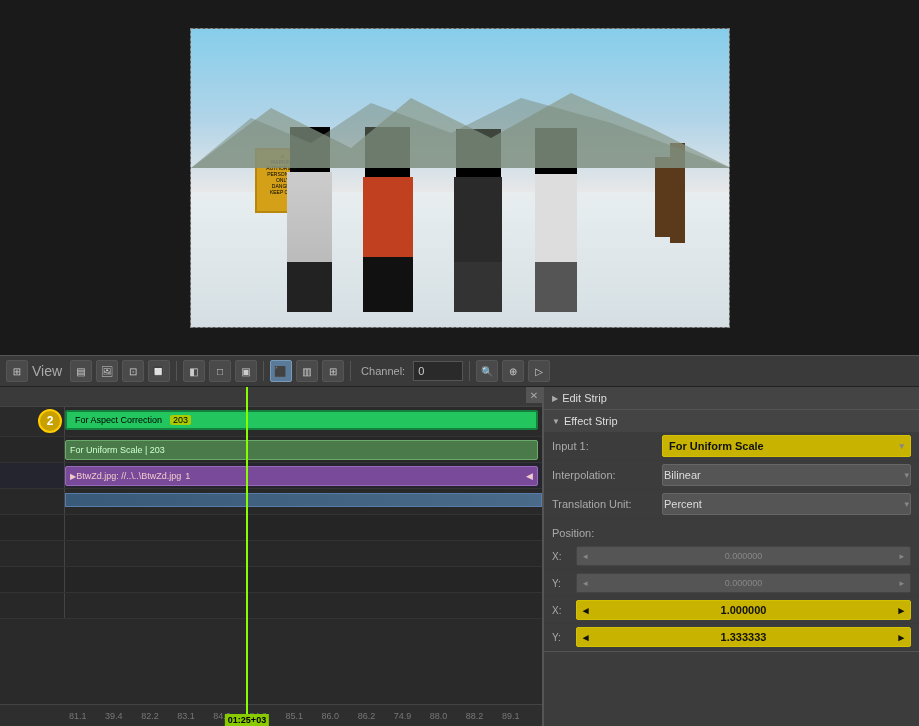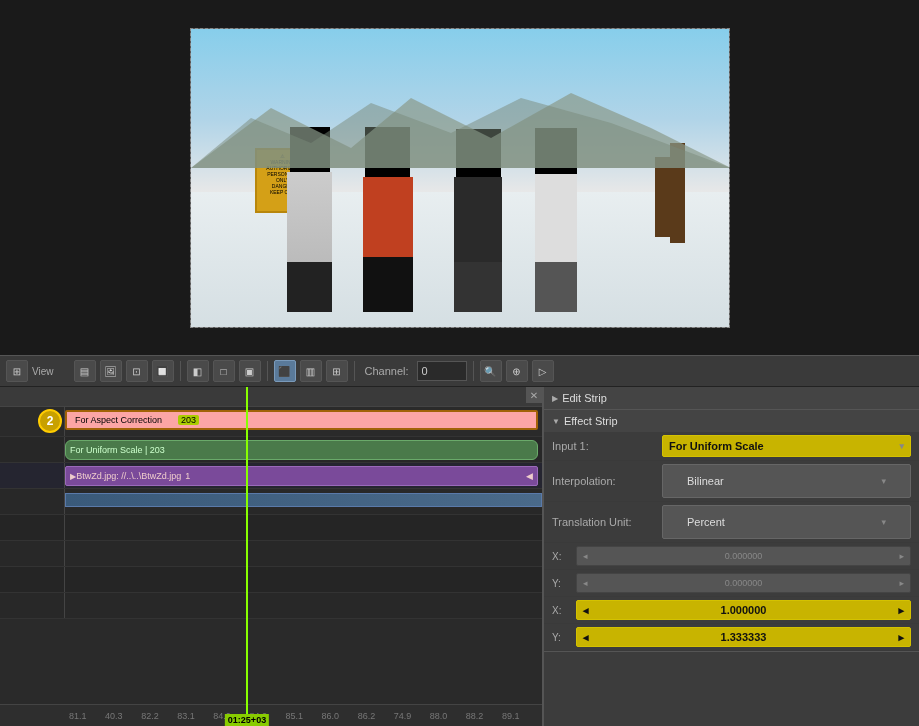--- a/index.html
+++ b/index.html
@@ -134,22 +134,22 @@
       border: 1px solid #555;
       color: #ccc;
       padding: 1px 4px;
       width: 50px;
       font-size: 11px;
       height: 20px;
     }
 
     .view-label {
       color: #aaa;
-      font-size: 10px;
-      margin-right: 16px;
+      font-size: 14px;
+      margin-right: 4px;
     }
 
     
     #bottom-area {
       width: 919px;
       height: 339px;
       display: flex;
     }
 
     
@@ -208,22 +208,22 @@
       white-space: nowrap;
     }
 
     .strip-green {
       background: #4a7a4a;
       border: 1px solid #6aaa6a;
       color: #cfc;
     }
 
     .strip-green-selected {
-      background: #fca5a5;
-      border: 2px solid #a16207;
+      background: #22c55e;
+      border: 2px solid #15803d;
       color: #000;
       padding-left: 8px;
     }
 
     .strip-purple {
       background: #7a4a9a;
       border: 1px solid #9a6aba;
       color: #ecc;
     }
 
@@ -328,27 +328,27 @@
       align-items: center;
       justify-content: space-between;
       height: 22px;
     }
 
     .prop-value-normal {
       flex: 1;
       background: #555;
       border: 1px solid #666;
       border-radius: 2px;
-      padding: 2px 24px;
+      padding: 2px 1px;
       font-size: 11px;
       color: #ddd;
       display: flex;
       align-items: center;
       justify-content: space-between;
-      height: 34px;
+      height: 22px;
       cursor: pointer;
     }
 
     .prop-dropdown-arrow {
       color: #888;
       font-size: 9px;
     }
 
     
     .prop-numeric-group {
@@ -592,29 +592,29 @@
     <div id="timeline-tracks">
 
       <div class="track-row" style="background:#2a2a2a; height:30px;">
         <div class="track-label">
 
           <div class="channel-bubble">2</div>
         </div>
         <div class="track-content" style="position:relative;">
           <div class="strip strip-green-selected" style="left:0; right:2px; width:calc(100% - 4px);">
             <span>For Aspect Correction</span>
-            <span style="margin-left:16px; background:#aacc00; padding:0 3px; border-radius:2px; font-size:9px; color:#000;">203</span>
+            <span style="margin-left:8px; background:#aacc00; padding:0 3px; border-radius:2px; font-size:9px; color:#000;">203</span>
           </div>
         </div>
       </div>
 
       <div class="track-row" style="background:#272727; height:26px;">
         <div class="track-label"></div>
         <div class="track-content" style="position:relative;">
-          <div class="strip strip-green" style="left:0; right:2px; width:calc(100% - 4px);border-radius:6px;">
+          <div class="strip strip-green" style="left:0; right:2px; width:calc(100% - 4px);">
             <span>For Uniform Scale | 203</span>
           </div>
         </div>
       </div>
 
       <div class="track-row" style="background:#252530; height:26px;">
         <div class="track-label"></div>
         <div class="track-content" style="position:relative;">
           <div class="strip strip-purple" style="left:0; right:2px; width:calc(100% - 4px);">
             <span style="font-size:8px;">▶</span>
@@ -655,21 +655,21 @@
 
     </div>
 
     <div class="playhead" style="left: 246px;">
       <div class="playhead-time">01:25+03</div>
     </div>
 
     <div id="timeline-footer">
       <div class="footer-nums">
         <span class="footer-num">81.1</span>
-        <span class="footer-num">40.3</span>
+        <span class="footer-num">39.4</span>
         <span class="footer-num">82.2</span>
         <span class="footer-num">83.1</span>
         <span class="footer-num">84.0</span>
         <span class="footer-num">84.2</span>
         <span class="footer-num">85.1</span>
         <span class="footer-num">86.0</span>
         <span class="footer-num">86.2</span>
         <span class="footer-num">74.9</span>
         <span class="footer-num">88.0</span>
         <span class="footer-num">88.2</span>
@@ -711,20 +711,23 @@
       </div>
 
       <div class="prop-row">
         <div class="prop-label">Translation Unit:</div>
         <div class="prop-value-normal">
           <span>Percent</span>
           <span class="prop-dropdown-arrow">▾</span>
         </div>
       </div>
 
+      <div class="prop-row" style="border-bottom:none; padding-bottom:0;">
+        <div class="prop-label">Position:</div>
+      </div>
 
       <div class="prop-numeric-group">
         <div class="prop-numeric-row">
           <div class="prop-numeric-label">X:</div>
           <div class="prop-numeric-value">
             <span>◂</span>
             <span>0.000000</span>
             <span>▸</span>
           </div>
         </div>

